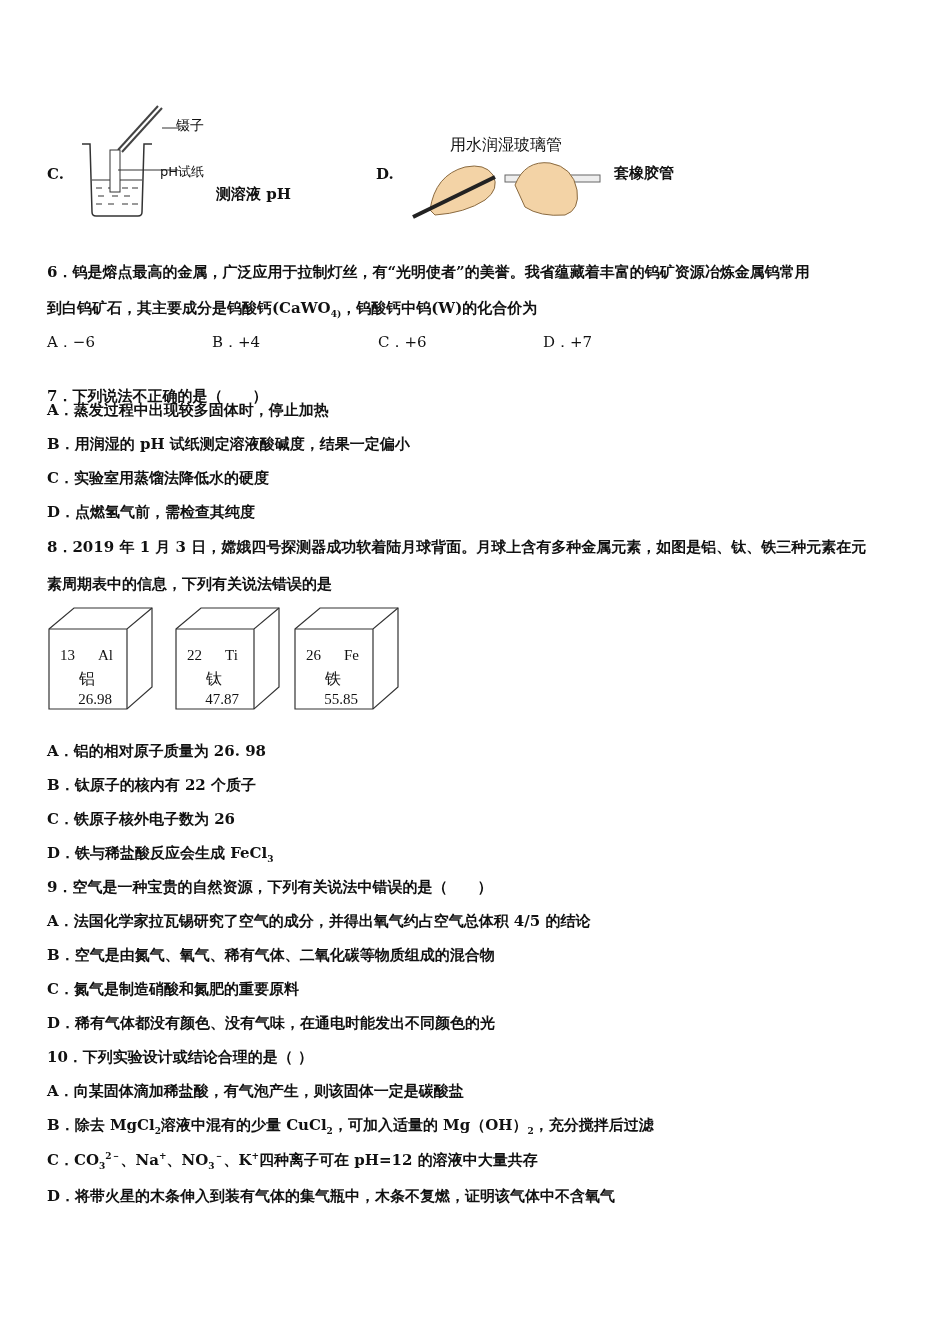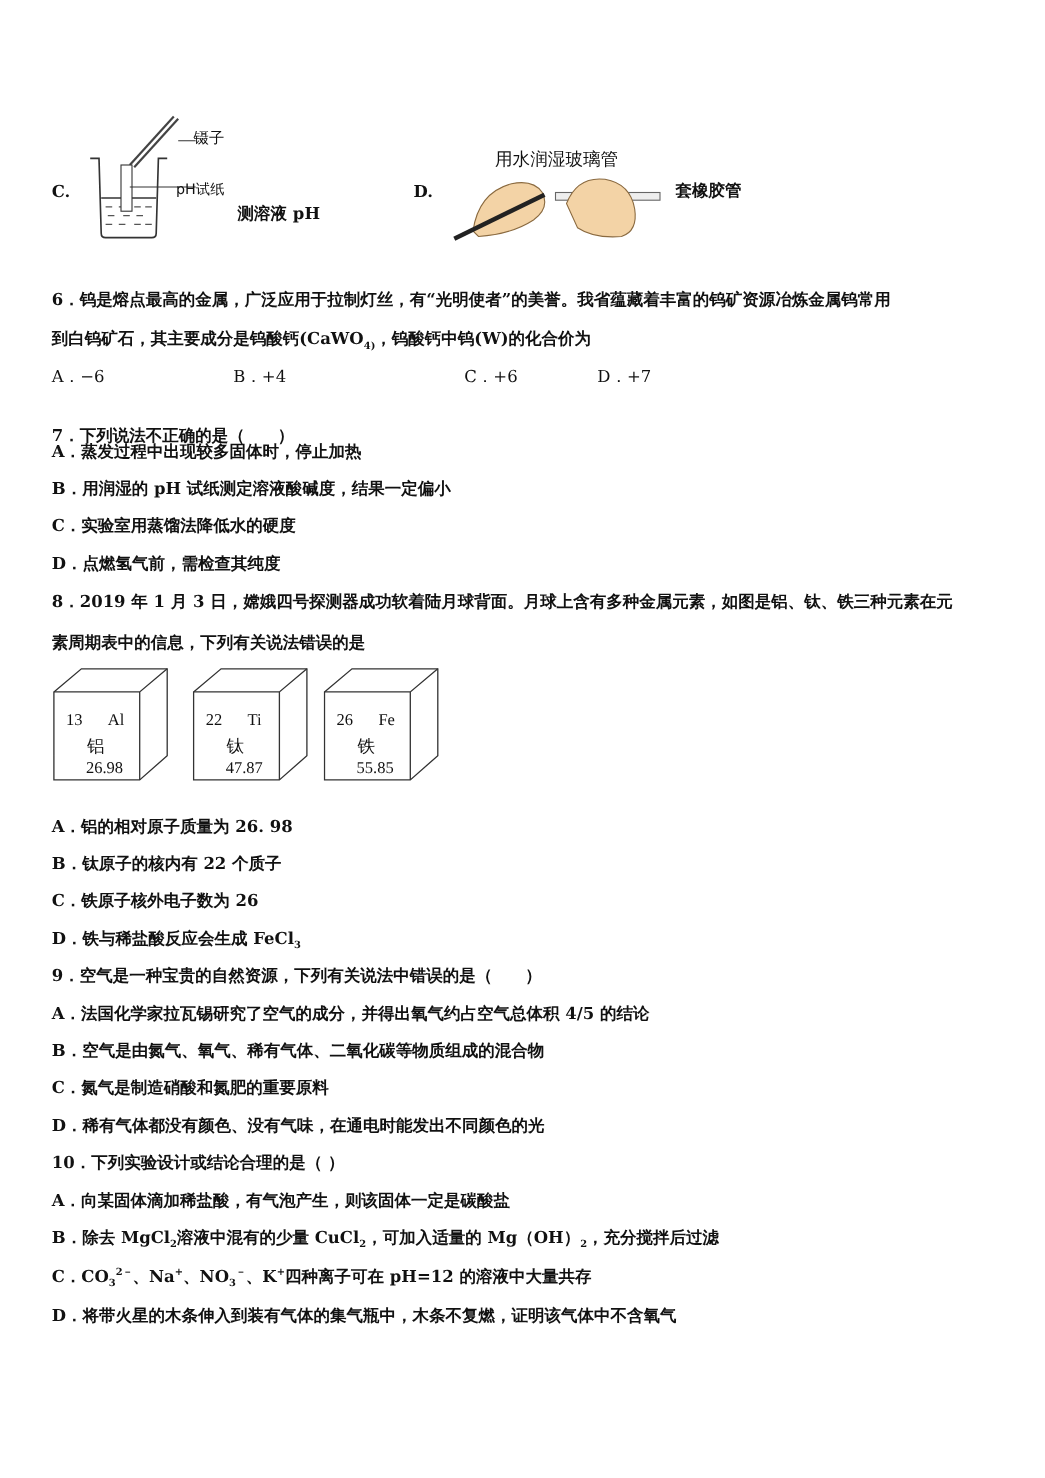--- a/index.html
+++ b/index.html
@@ -67,21 +67,21 @@
     <path d="M 110 30 Q 120 5 145 8 Q 168 12 172 35 Q 175 55 160 60 Q 135 62 120 52 Z" fill="#f3d3a6" stroke="#8a6a40" stroke-width="1"></path>
   </svg>
   <span class="figtext" style="left:614px;top:164px;font-size:15px;font-weight:bold;">套橡胶管</span>
 </div>
 
 <div>
   <div class="line" style="top:262px;">6．钨是熔点最高的金属，广泛应用于拉制灯丝，有“光明使者”的美誉。我省蕴藏着丰富的钨矿资源冶炼金属钨常用</div>
   <div class="line" style="top:298px;"><span>到白钨矿石，其主要成分是钨酸钙(CaWO</span><sub>4)</sub><span>，钨酸钙中钨(W)的化合价为</span></div>
   <div class="opt-inline" style="left:47px;top:332px;"><span>A．</span><span>−6</span></div>
   <div class="opt-inline" style="left:212px;top:332px;"><span>B．</span><span>+4</span></div>
-  <div class="opt-inline" style="left:378px;top:332px;margin-left:44px;"><span>C．</span><span>+6</span></div>
+  <div class="opt-inline" style="left:378px;top:332px;"><span>C．</span><span>+6</span></div>
   <div class="opt-inline" style="left:543px;top:332px;"><span>D．</span><span>+7</span></div>
 </div>
 
 <div>
   <div class="line" style="top:386px;">7．下列说法不正确的是（　　）</div>
   <div class="line" style="top:400px;">A．蒸发过程中出现较多固体时，停止加热</div>
   <div class="line" style="top:434px;">B．用润湿的 pH 试纸测定溶液酸碱度，结果一定偏小</div>
   <div class="line" style="top:468px;">C．实验室用蒸馏法降低水的硬度</div>
   <div class="line" style="top:502px;">D．点燃氢气前，需检查其纯度</div>
 </div>

